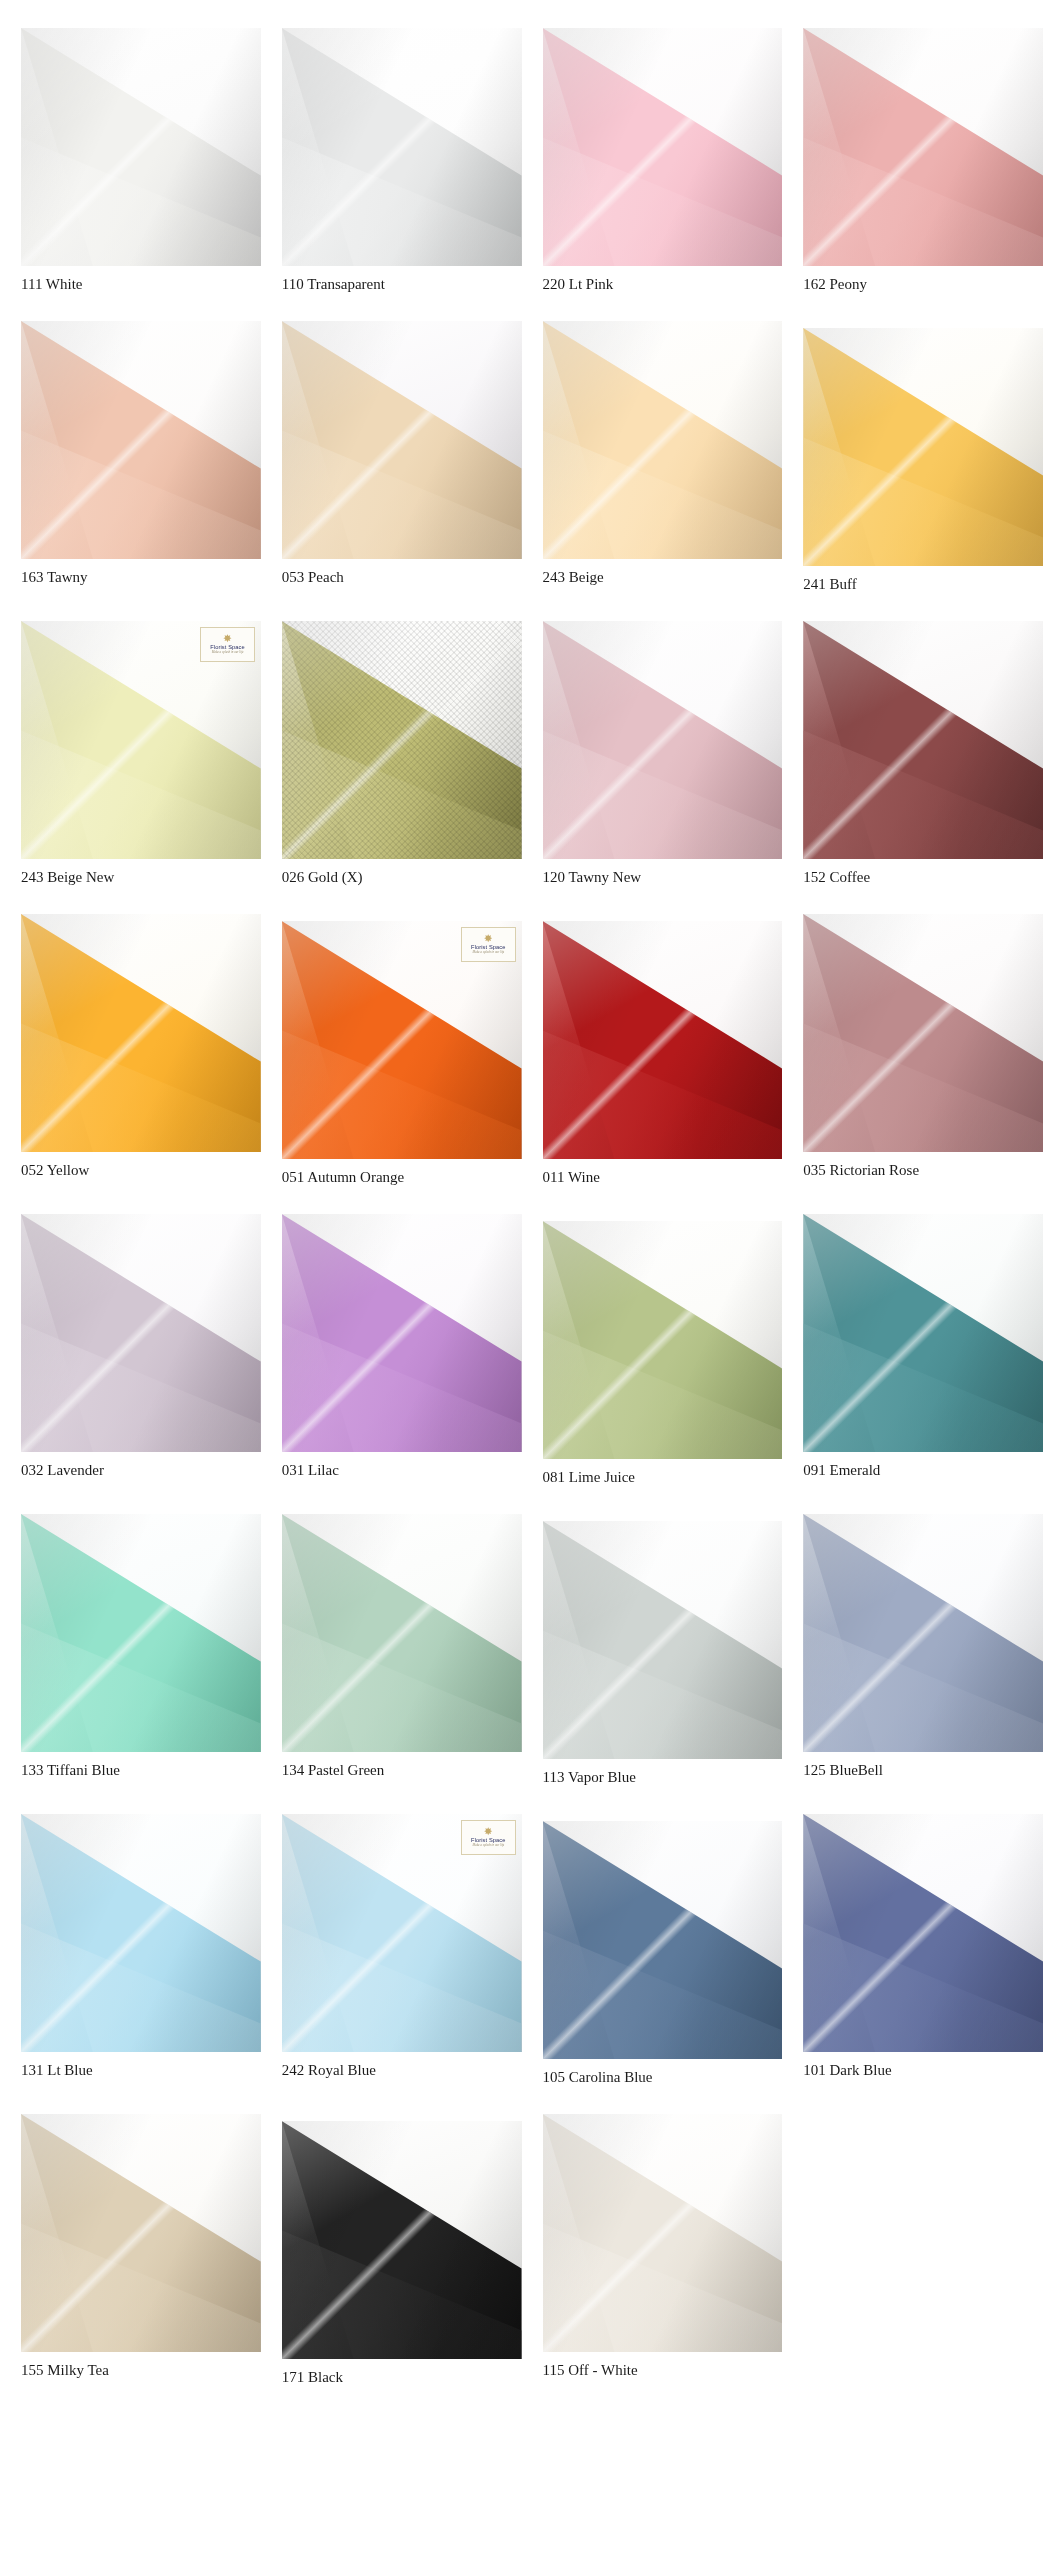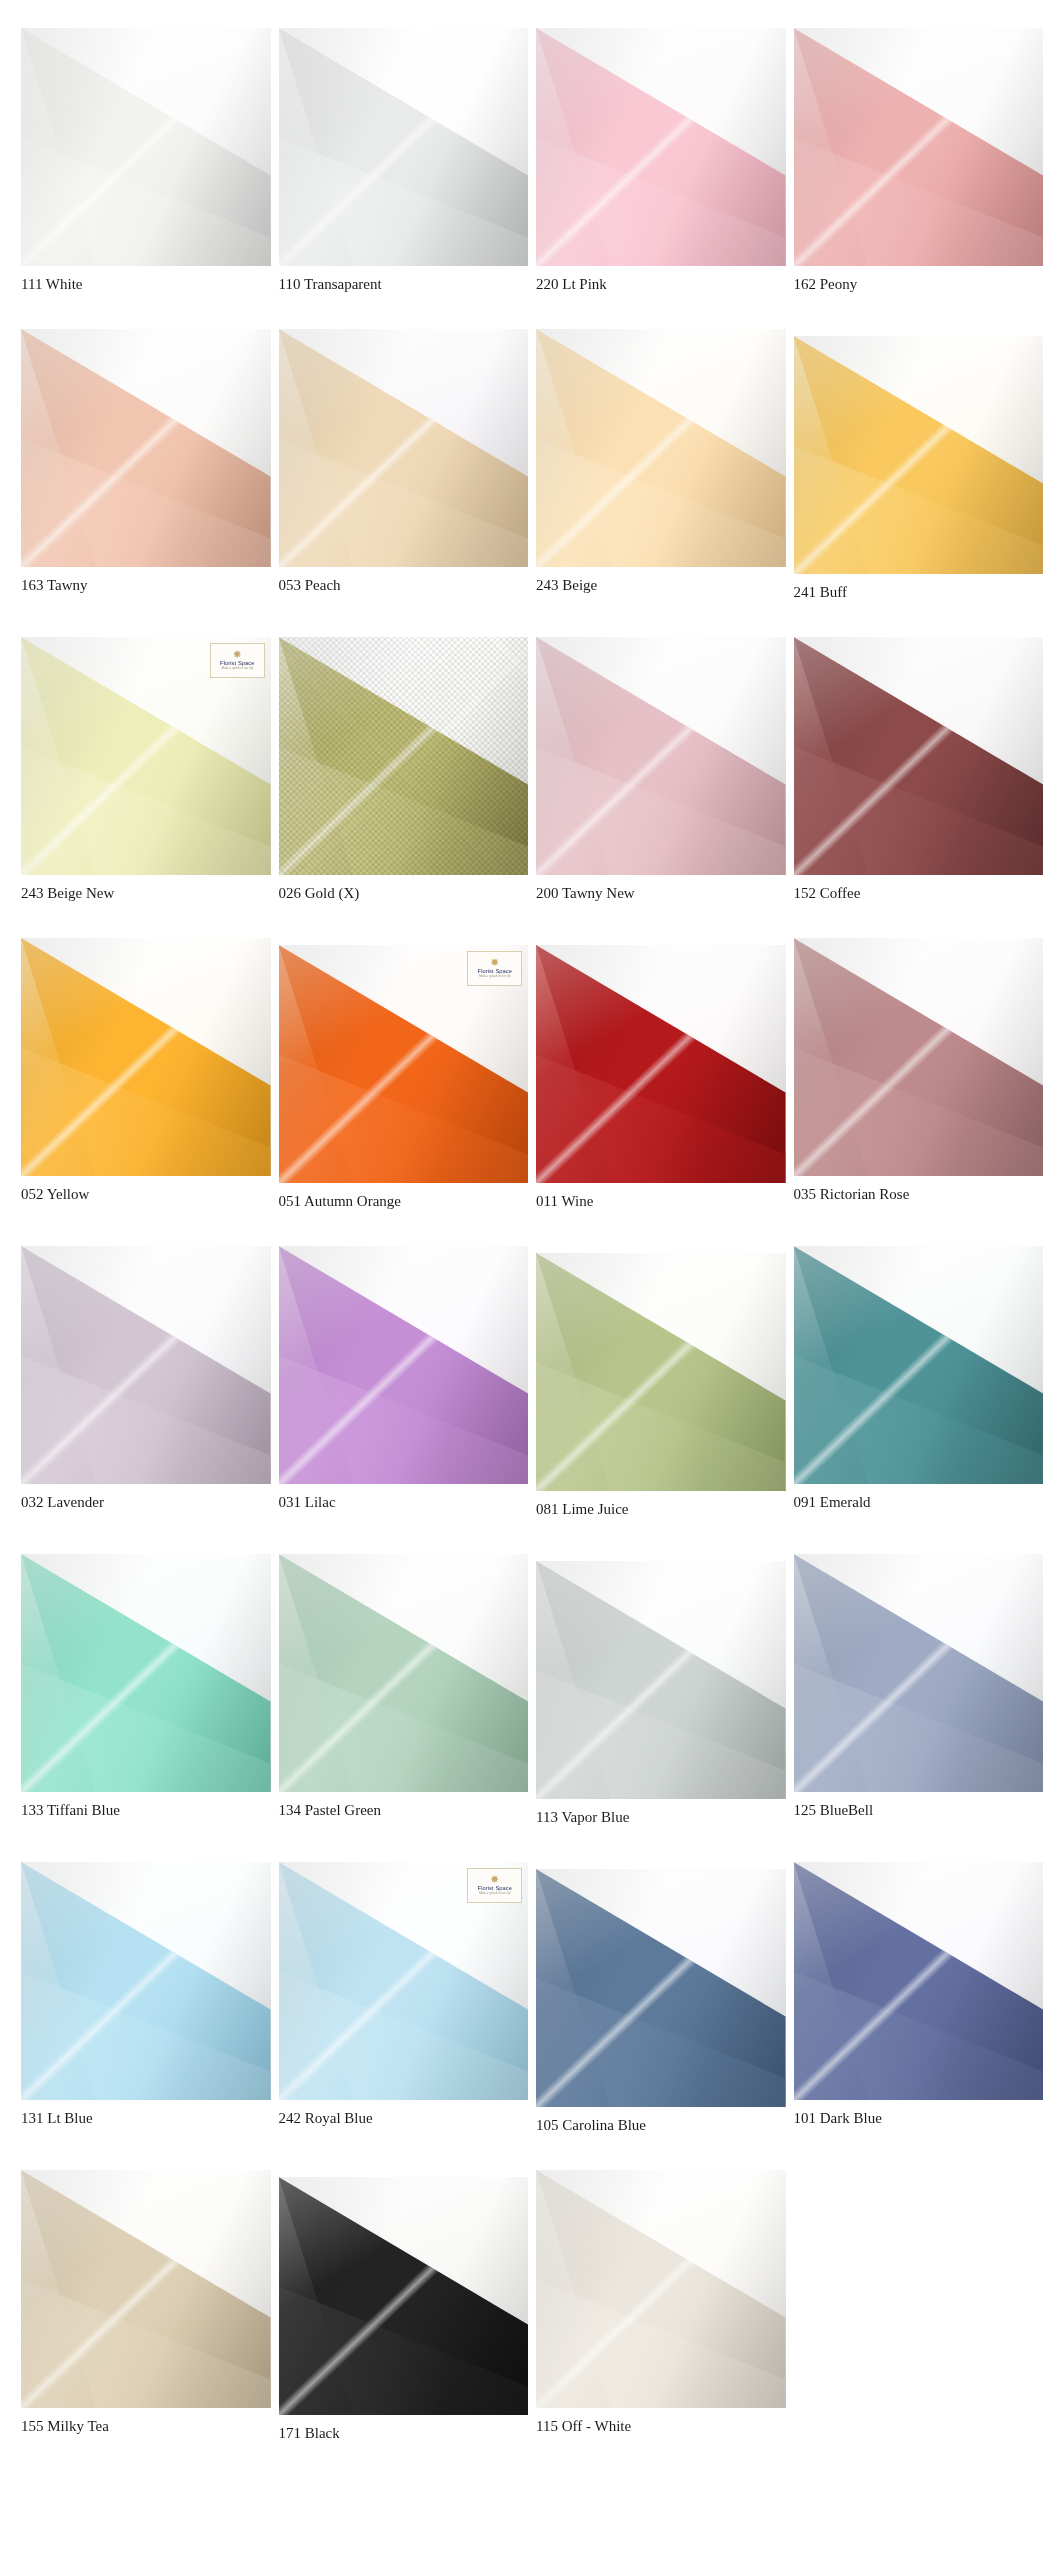--- a/index.html
+++ b/index.html
@@ -12,21 +12,20 @@
   #catalog{
     width:1064px;
     box-sizing:border-box;
     padding:28px 21px 21px 21px;
   }
   .grid{
     display:grid;
     grid-template-columns:repeat(4,1fr);
     column-gap:21px;
     row-gap:0px;
-    gap:8px;
   }
   .cell{
     position:relative;
     box-sizing:border-box;
     margin-bottom:28px;
   }
   .swatch{
     position:relative;
     width:100%;
     height:238px;
@@ -262,21 +261,21 @@
       <div class="cell">
         <div class="swatch">
           <div class="paper-bg" style="background: linear-gradient(160deg, rgb(255, 255, 255) 0%, rgb(251, 250, 251) 60%, rgb(240, 240, 240) 100%);"></div>
           <div class="sheet-a" style="background: linear-gradient(135deg, rgb(243, 221, 225) 0%, rgb(229, 192, 198) 45%, rgb(208, 163, 171) 100%);"></div>
           <div class="sheet-b" style="background: linear-gradient(120deg, rgb(229, 192, 198) 0%, rgb(229, 192, 198) 55%, rgb(208, 163, 171) 100%);"></div>
           <div class="sheet-c" style="background: linear-gradient(100deg, rgb(243, 221, 225) 0%, rgb(229, 192, 198) 70%);"></div>
           <div class="fold-line"></div>
           <div class="shade"></div>
           <div class="gloss"></div>
         </div>
-        <div class="caption">200 Tawny New</div>
+        <div class="caption">120 Tawny New</div>
       </div>
       <div class="cell">
         <div class="swatch">
           <div class="paper-bg" style="background: linear-gradient(160deg, rgb(255, 255, 255) 0%, rgb(248, 246, 246) 60%, rgb(240, 240, 240) 100%);"></div>
           <div class="sheet-a" style="background: linear-gradient(135deg, rgb(176, 112, 112) 0%, rgb(140, 74, 74) 45%, rgb(106, 52, 52) 100%);"></div>
           <div class="sheet-b" style="background: linear-gradient(120deg, rgb(140, 74, 74) 0%, rgb(140, 74, 74) 55%, rgb(106, 52, 52) 100%);"></div>
           <div class="sheet-c" style="background: linear-gradient(100deg, rgb(176, 112, 112) 0%, rgb(140, 74, 74) 70%);"></div>
           <div class="fold-line"></div>
           <div class="shade"></div>
           <div class="gloss"></div>

